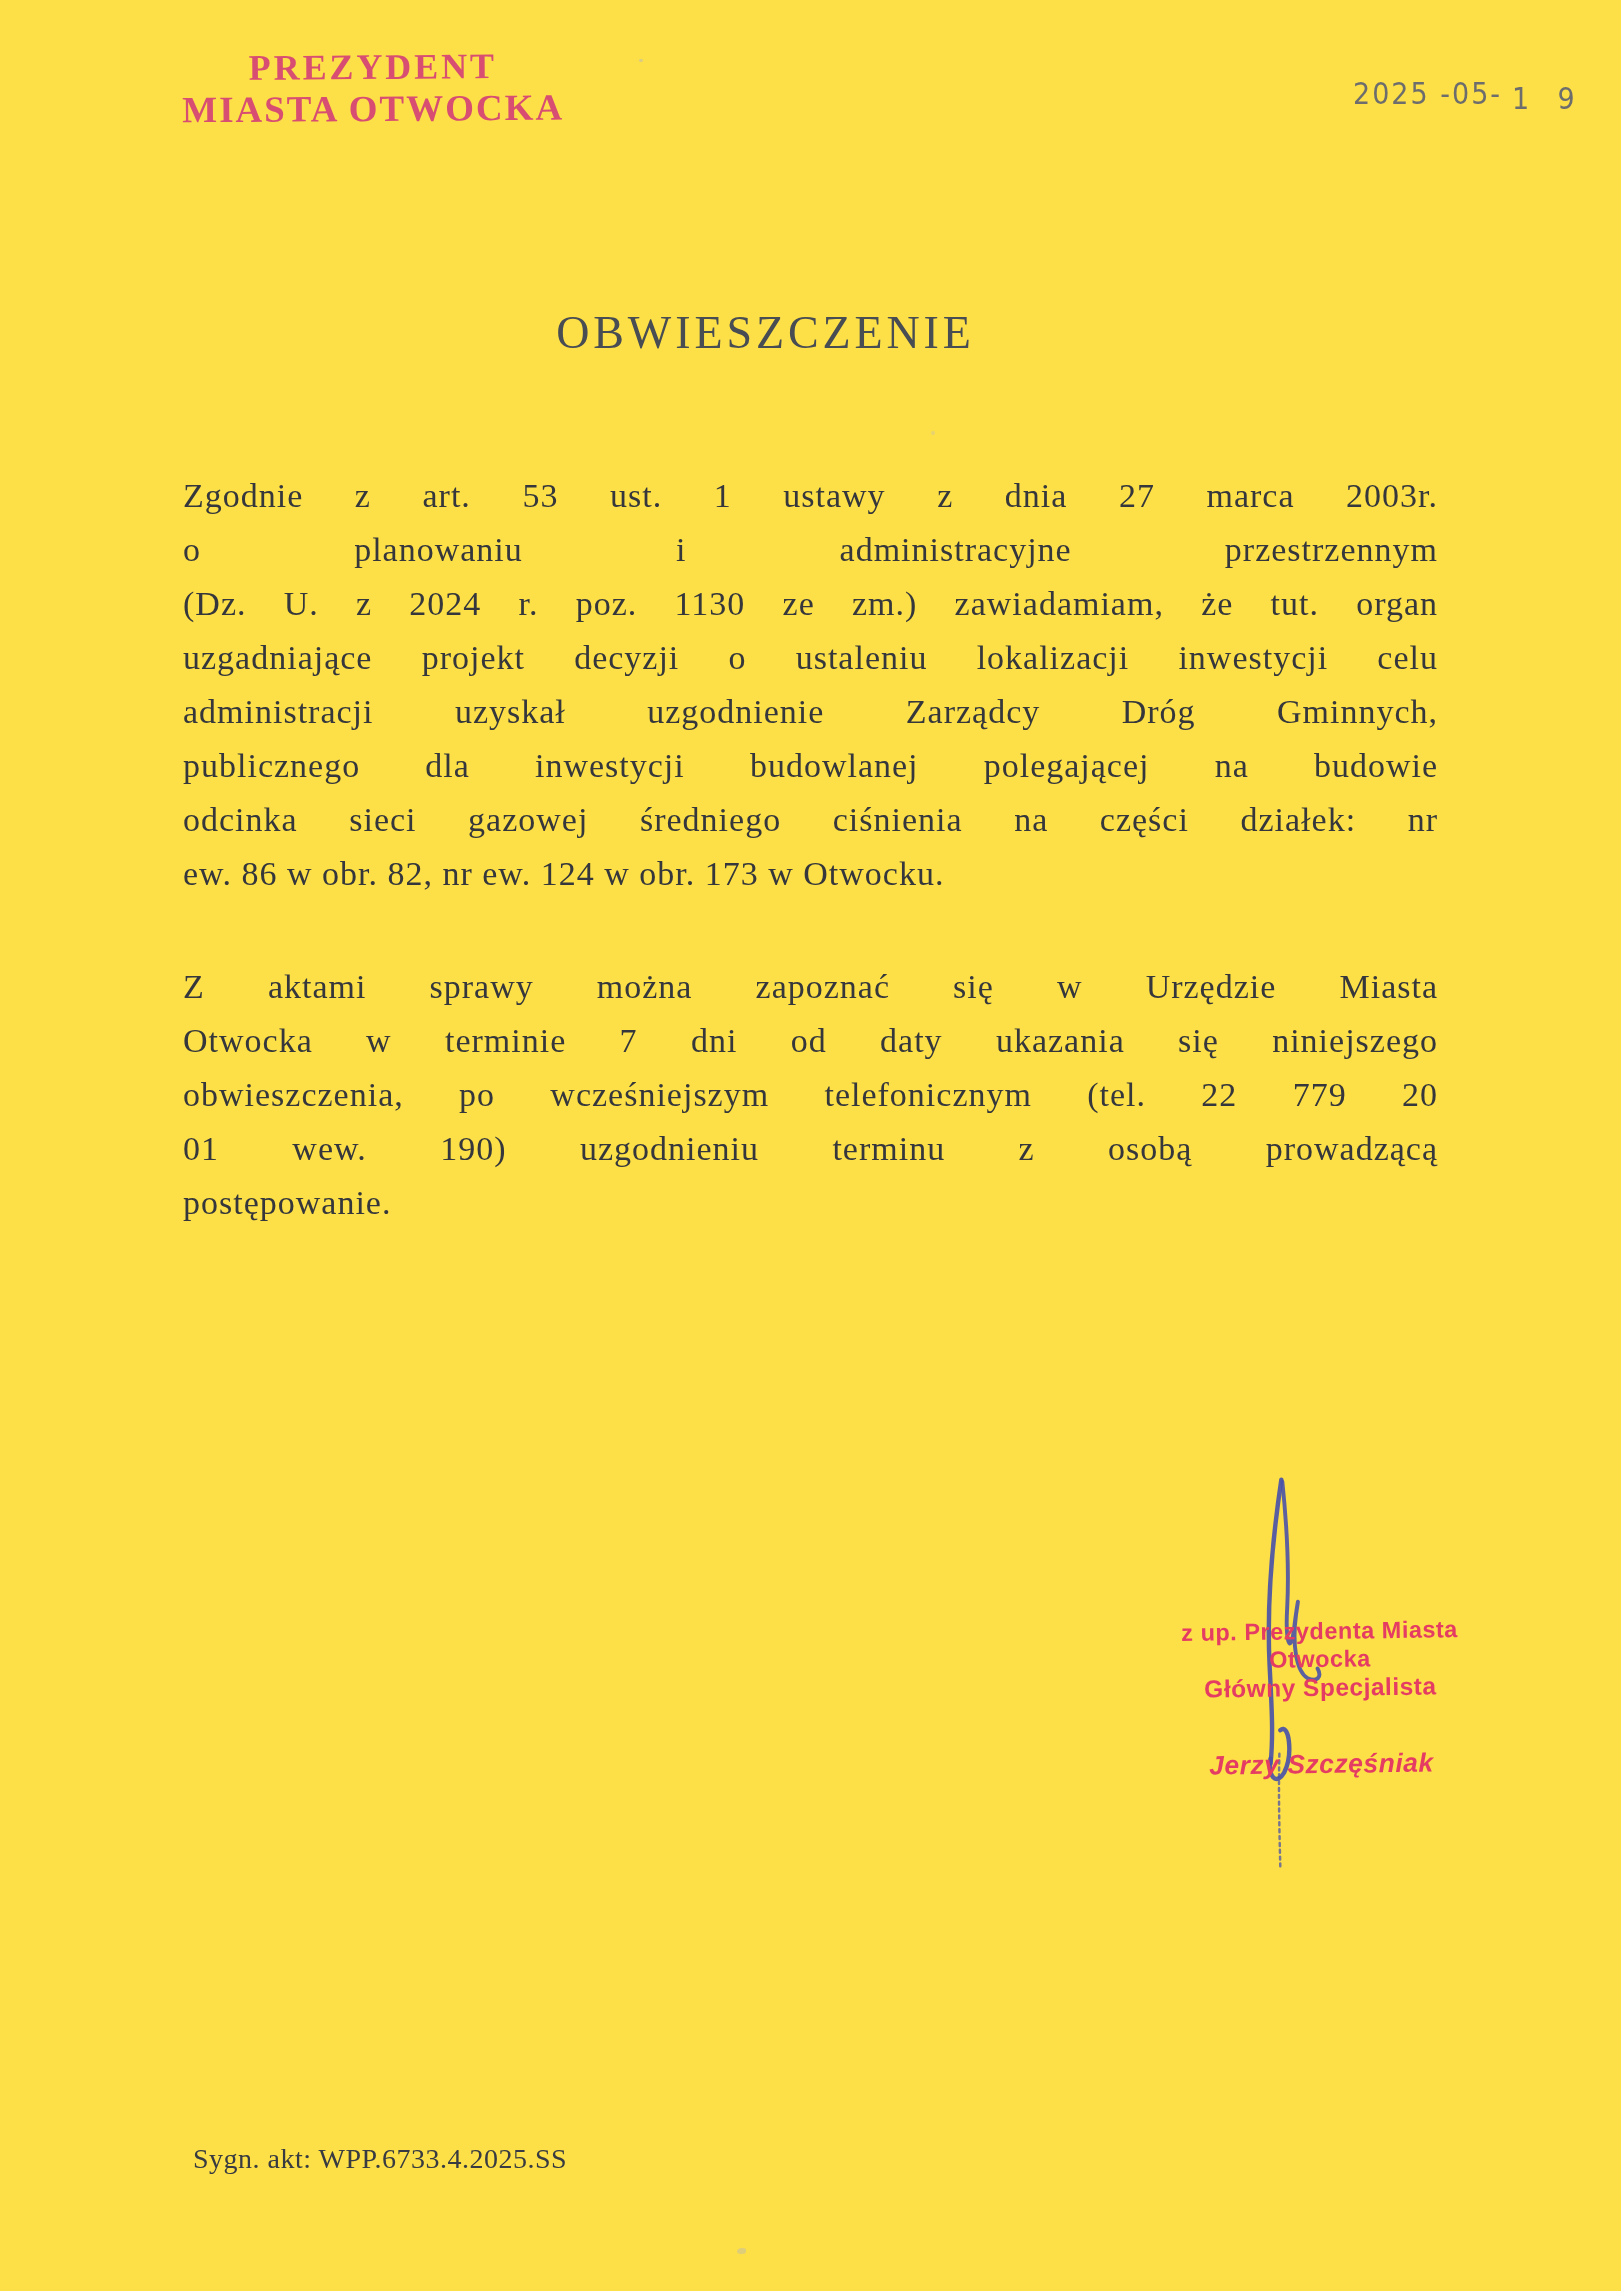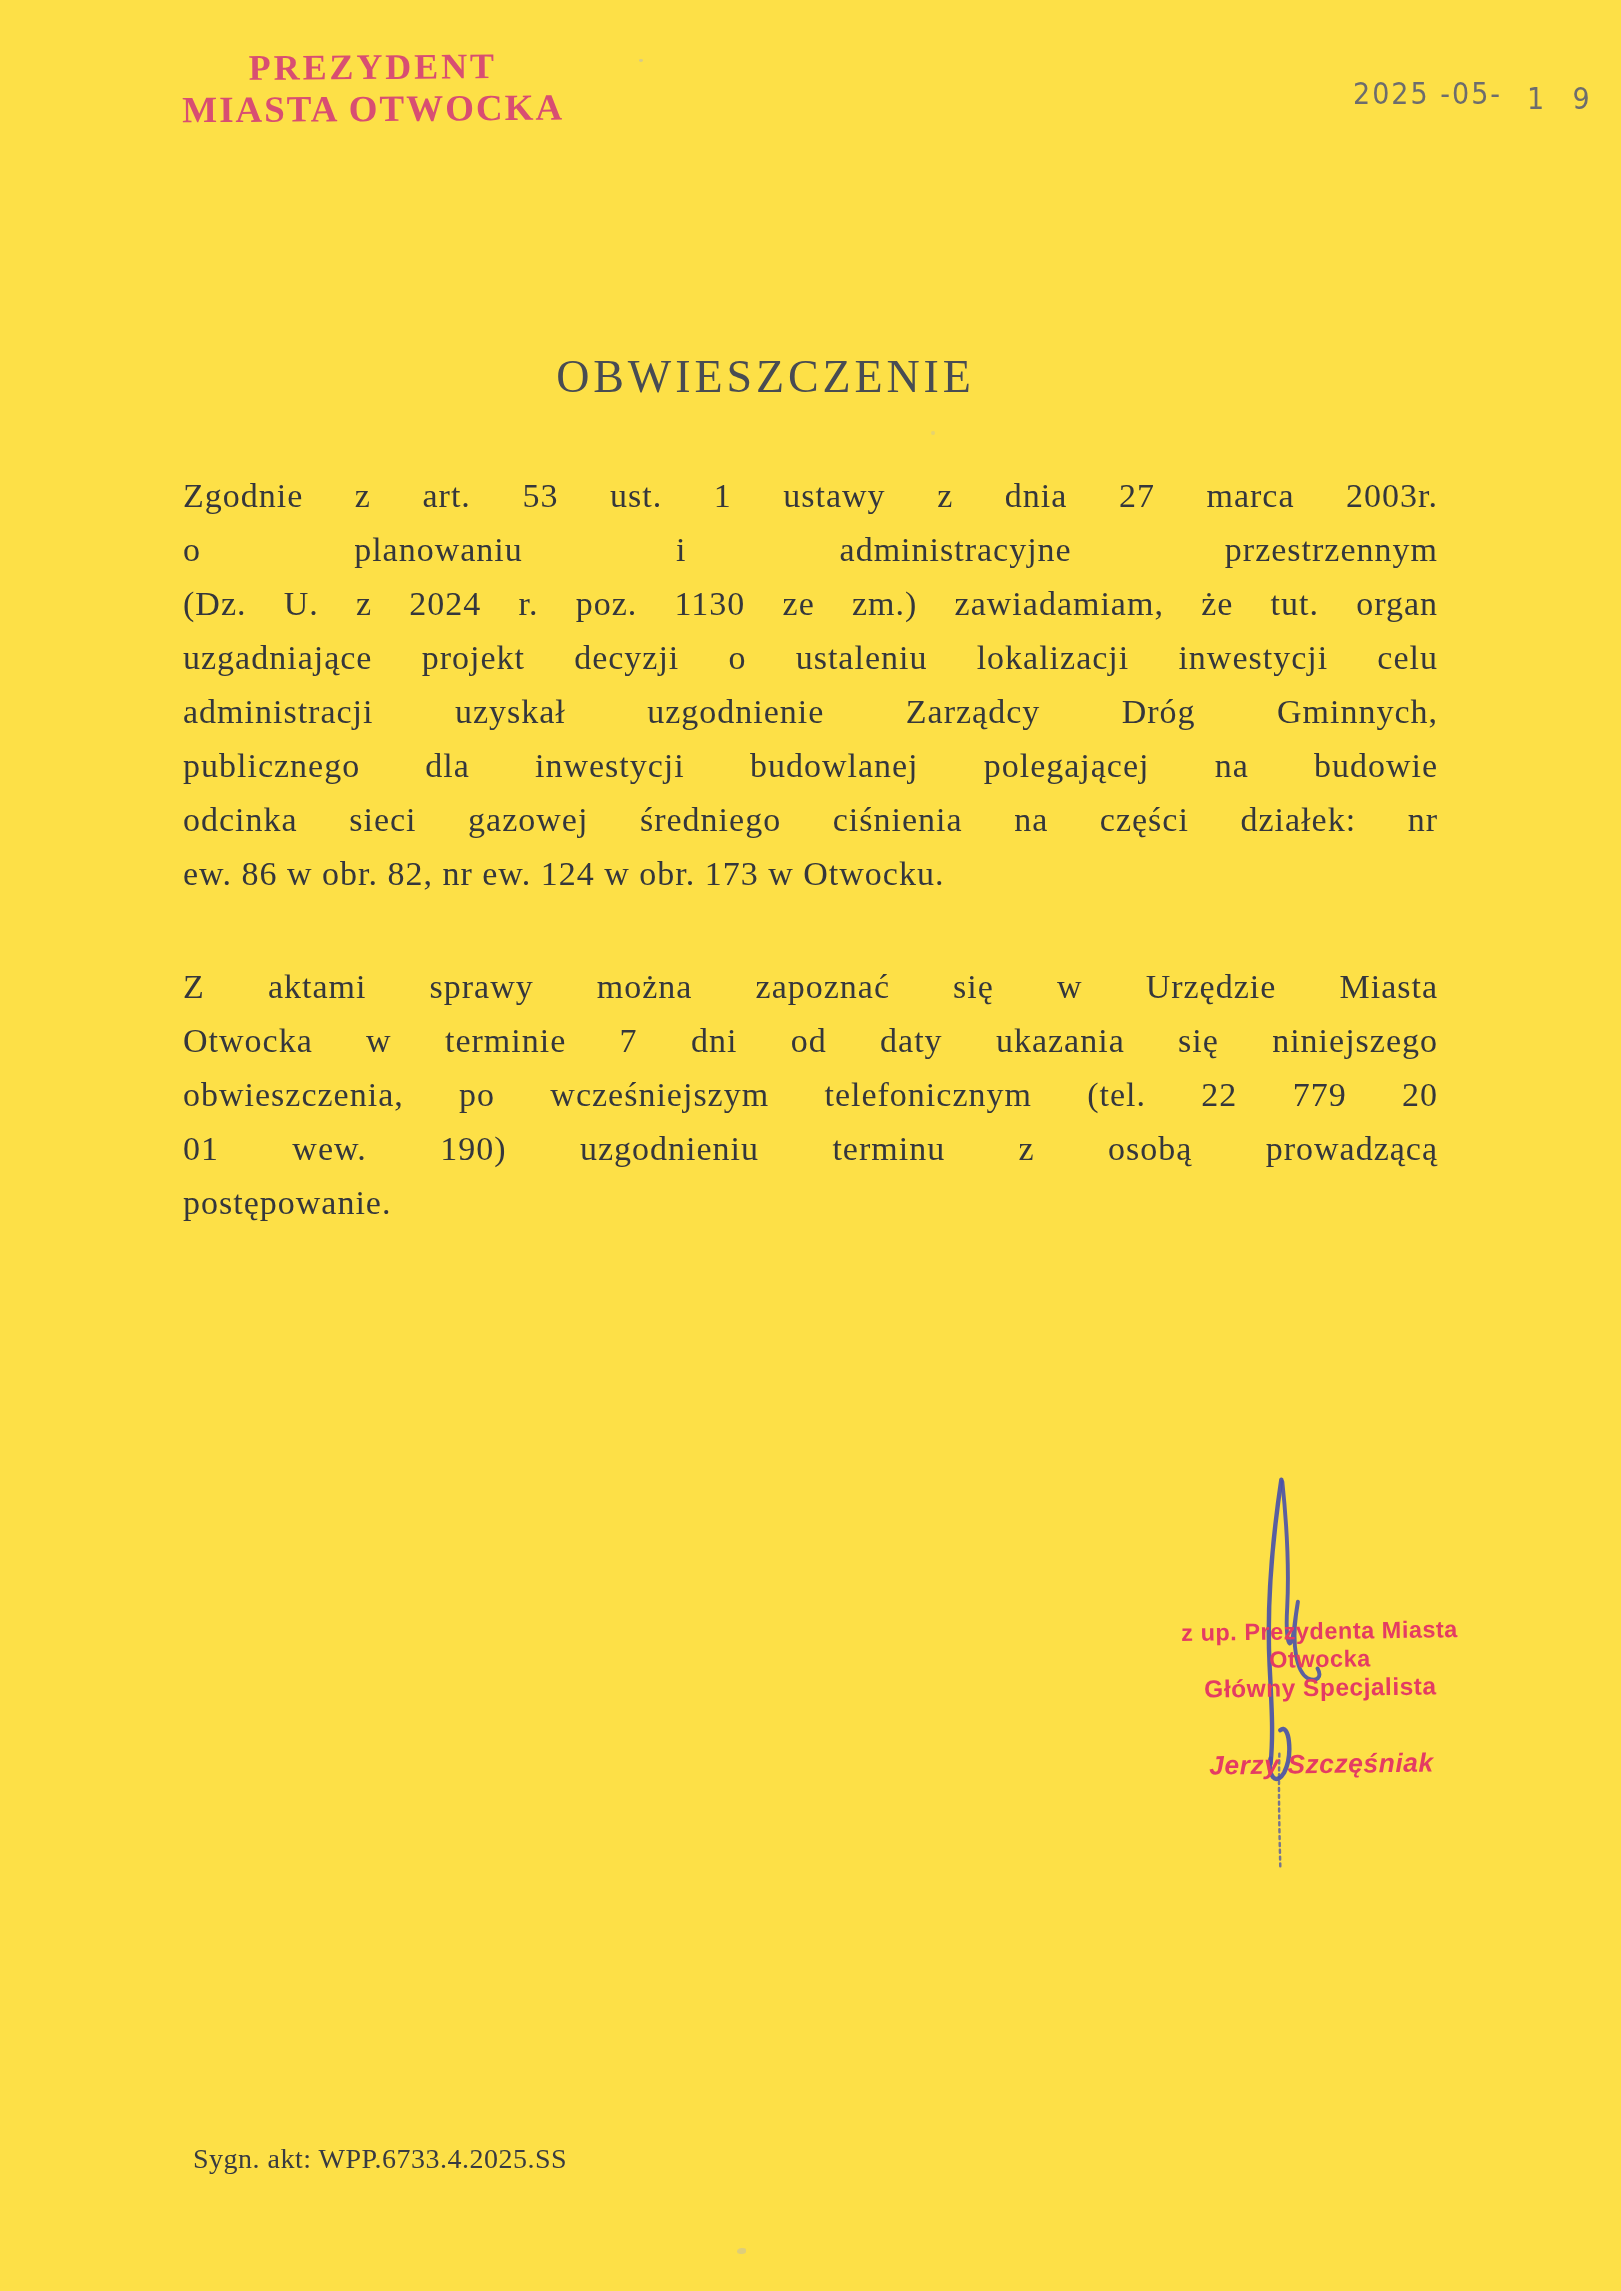--- a/index.html
+++ b/index.html
@@ -30,34 +30,33 @@
     position:absolute;left:1353px;top:76px;
     font-family:"DejaVu Sans", sans-serif;
     color:#6d6d6d;
     font-size:30px;
     font-stretch:condensed;
     letter-spacing:2px;
     white-space:nowrap;
   }
   .date-stamp .day{
     display:inline-block;
-    margin-left:25px;
+    margin-left:10px;
     letter-spacing:9.8px;
     transform:translateY(4.9px);
   }
 
   
   .doc-title{
     position:absolute;left:183px;top:306px;width:1255px;
     text-align:center;
     transform:translateX(-45px);
     font-size:46px;
     letter-spacing:3.9px;
     color:#484c53;
-    margin-top:44px;
   }
 
   
   .body-col{
     position:absolute;left:183px;top:469px;width:1255px;
     font-size:34px;
     line-height:54px;
     letter-spacing:1px;
     color:#35373c;
   }

